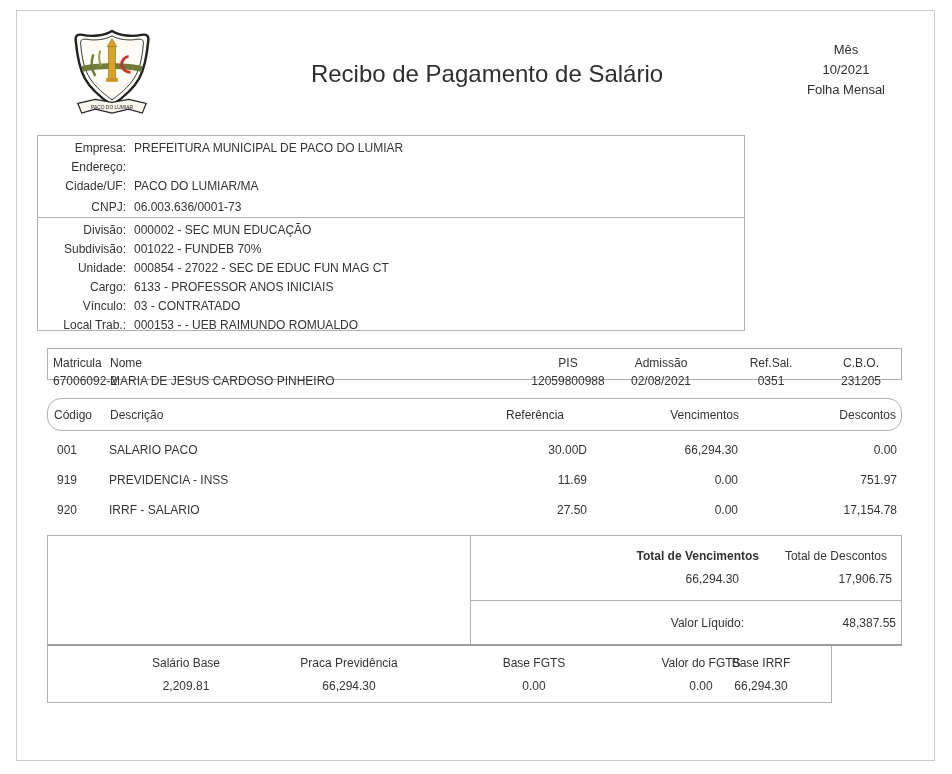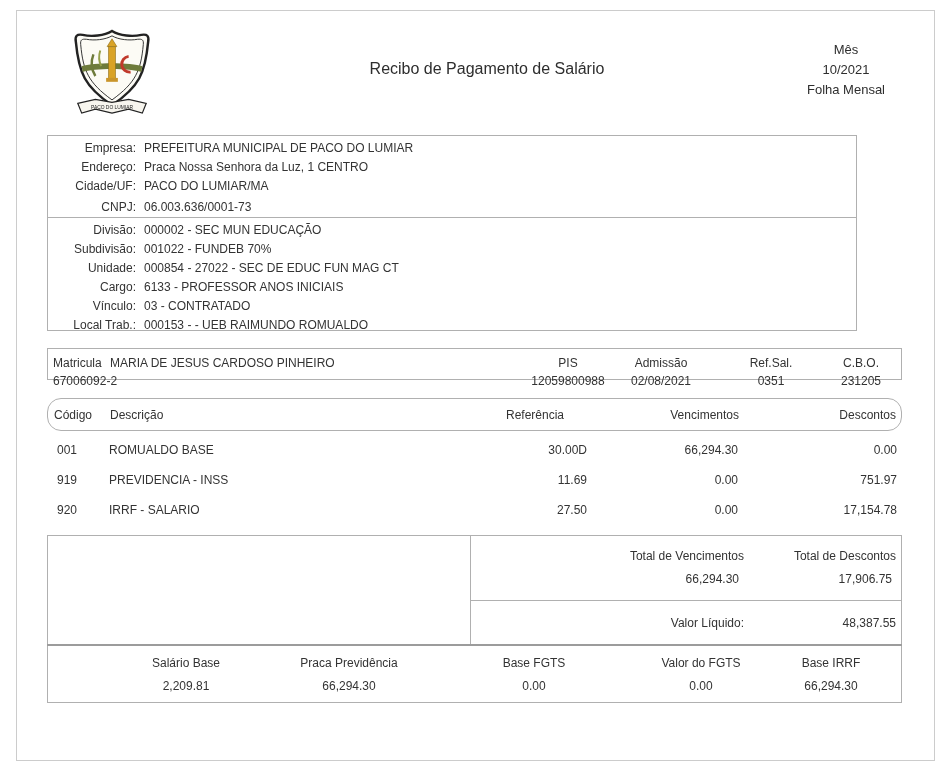--- a/index.html
+++ b/index.html
@@ -5,26 +5,26 @@
   html,body { margin:0; padding:0; background:#fff; }
   .page {
     position:relative; width:952px; height:774px; background:#ffffff;
     font-family:"Liberation Sans","DejaVu Sans",sans-serif;
     color:#333333; font-size:12px; overflow:hidden;
   }
   .frame { position:absolute; left:16px; top:10px; width:917px; height:749px; border:1px solid #cccccc; }
 
   
   .logo { position:absolute; left:68px; top:26px; width:88px; height:96px; }
-  .title { position:absolute; left:100px; top:60px; width:774px; text-align:center; font-size:16px; color:#2e2e2e; }
+  .title { position:absolute; left:100px; top:60px; width:774px; text-align:center; font-size:24px; color:#2e2e2e; }
   .period { position:absolute; left:762px; top:40px; width:168px; text-align:center; font-size:13px; line-height:20px; color:#2e2e2e; }
 
   
   .box { position:absolute; border:1px solid #b0b0b0; background:#fff; box-sizing:border-box; }
-  #employer-box { left:47px; top:135px; width:810px; height:196px; }
+  #employer-box { left:37px; top:135px; width:708px; height:196px; }
   .sec { padding-top:3px; }
   .sec-assign { border-top:1px solid #b0b0b0; }
   .inforow { display:flex; line-height:19px; }
   .inforow .lbl { width:88px; text-align:right; flex:none; }
   .inforow .val { margin-left:8px; }
   .row-cnpj { margin-top:2px; }
 
   #employee-box { left:47px; top:348px; width:855px; height:32px; }
   .emp-group { position:absolute; top:5px; line-height:18px; }
   .emp-c { text-align:center; }
@@ -43,27 +43,27 @@
   .trow { position:absolute; left:47px; width:855px; height:30px; }
   .trow span { position:absolute; top:7px; }
   .td-codigo { left:10px; } .td-desc { left:62px; }
   .td-ref { right:315px; } .td-venc { right:164px; } .td-descn { right:5px; }
   #trow-0 { top:436px; } #trow-1 { top:466px; } #trow-2 { top:496px; }
 
   #totals-left  { left:47px;  top:535px; width:424px; height:110px; border-bottom:none; }
   #totals-right { left:470px; top:535px; width:432px; height:110px; border-bottom:none; }
   #totals-right .hdiv { position:absolute; left:0; right:0; top:64px; border-top:1px solid #b0b0b0; }
   #totals-right span { position:absolute; }
-  .tv-label { right:157px; top:13px; } .tv-value { right:162px; top:36px; }
-  .tdc-label { right:5px; top:13px; }  .tdc-value { right:9px; top:36px; }
+  .tv-label { right:142px; top:13px;font-weight:bold; } .tv-value { right:162px; top:36px; }
+  .tdc-label { right:14px; top:13px; }  .tdc-value { right:9px; top:36px; }
   .vl-label { right:157px; top:80px; } .vl-value { right:5px; top:80px; }
 
   .thickline { position:absolute; left:47px; top:644px; width:855px; height:2px; background:#9c9c9c; }
 
-  #bases-box { left:47px; top:646px; width:855px; height:57px; border-top:none; }
+  #bases-box { left:47px; top:646px; width:785px; height:57px; border-top:none; }
   .base-col { position:absolute; top:10px; width:140px; text-align:center; line-height:14px; }
   .base-col .b-val { margin-top:9px; }
   .b-0 { left:68px; } .b-1 { left:231px; } .b-2 { left:416px; } .b-3 { left:583px; }
   .b-4 { right:0; }
 </style>
 </head>
 <body>
 
 <div class="page">
   <div class="frame"></div>
@@ -91,21 +91,20 @@
   </div>
 
   <div class="box" id="employer-box">
     <div class="sec">
       <div class="inforow">
         <span class="lbl">Empresa:</span>
         <span class="val">PREFEITURA MUNICIPAL DE PACO DO LUMIAR</span>
       </div>
       <div class="inforow">
         <span class="lbl">Endereço:</span>
-        <span class="val">Praca Nossa Senhora da Luz, 1 CENTRO</span>
       </div>
       <div class="inforow">
         <span class="lbl">Cidade/UF:</span>
         <span class="val">PACO DO LUMIAR/MA</span>
       </div>
       <div class="inforow row-cnpj">
         <span class="lbl">CNPJ:</span>
         <span class="val">06.003.636/0001-73</span>
       </div>
     </div>
@@ -136,20 +135,21 @@
       </div>
     </div>
   </div>
 
   <div class="box" id="employee-box">
     <div class="emp-group g-matricula">
       <div>Matricula</div>
       <div>67006092-2</div>
     </div>
     <div class="emp-group g-nome">
+      <div>Nome</div>
       <div>MARIA DE JESUS CARDOSO PINHEIRO</div>
     </div>
     <div class="emp-group emp-c g-pis">
       <div>PIS</div>
       <div>12059800988</div>
     </div>
     <div class="emp-group emp-c g-adm">
       <div>Admissão</div>
       <div>02/08/2021</div>
     </div>
@@ -166,21 +166,21 @@
   <div class="box" id="thead-box">
     <span class="th-codigo">Código</span>
     <span class="th-desc">Descrição</span>
     <span class="th-ref">Referência</span>
     <span class="th-venc">Vencimentos</span>
     <span class="th-descn">Descontos</span>
   </div>
 
   <div class="trow" id="trow-0">
     <span class="td-codigo">001</span>
-    <span class="td-desc">ROMUALDO BASE</span>
+    <span class="td-desc">SALARIO PACO</span>
     <span class="td-ref">30.00D</span>
     <span class="td-venc">66,294.30</span>
     <span class="td-descn">0.00</span>
   </div>
   <div class="trow" id="trow-1">
     <span class="td-codigo">919</span>
     <span class="td-desc">PREVIDENCIA - INSS</span>
     <span class="td-ref">11.69</span>
     <span class="td-venc">0.00</span>
     <span class="td-descn">751.97</span>

